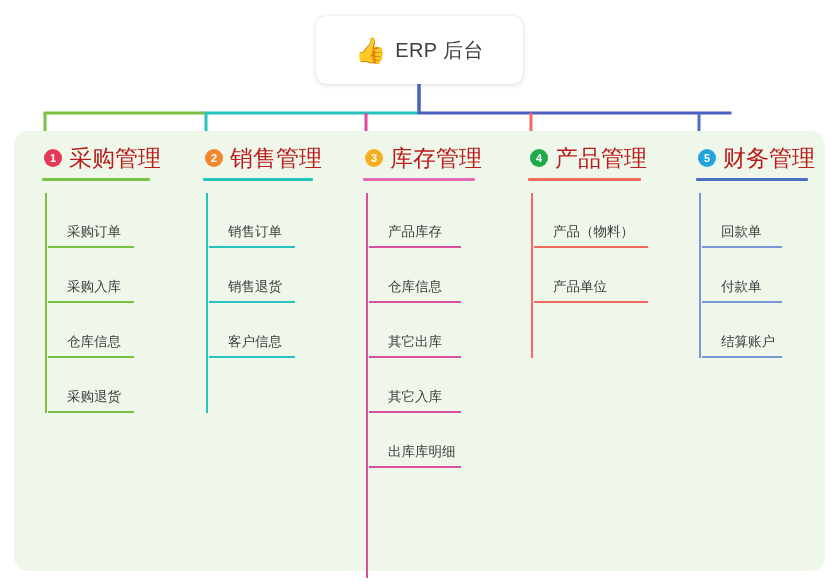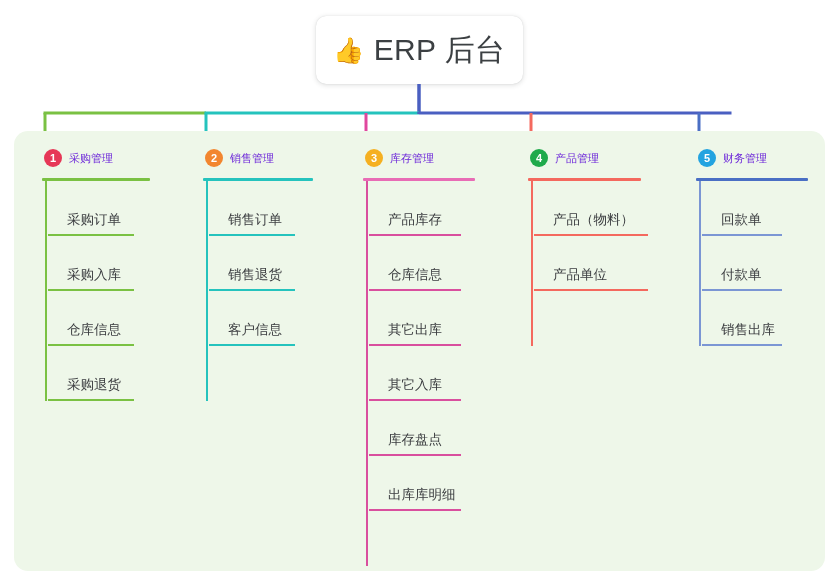--- a/index.html
+++ b/index.html
@@ -30,21 +30,21 @@
     align-items: center;
     justify-content: center;
     gap: 9px;
   }
   #root-node .thumb {
     font-size: 25px;
     line-height: 1;
     display: block;
   }
   #root-node .root-title {
-    font-size: 30px;
+    font-size: 20px;
     color: #3c4043;
     letter-spacing: .4px;
     white-space: nowrap;
   }
 
   
   #connectors {
     position: absolute;
     left: 0;
     top: 0;
@@ -81,34 +81,34 @@
     height: 18px;
     border-radius: 50%;
     color: #ffffff;
     font-size: 11px;
     line-height: 18px;
     text-align: center;
     font-weight: bold;
     flex: 0 0 auto;
   }
   .col-title {
-    font-size: 11px;
-    color: #6d28d9;
+    font-size: 23px;
+    color: #b91c1c;
     white-space: nowrap;
   }
   .head-rule {
     height: 3px;
     margin-top: 8px;
     border-radius: 1px;
   }
 
   
   .leaves {
     position: relative;
-    margin-top: 0;
+    margin-top: 12px;
     padding-left: 3px;
   }
   .spine {
     position: absolute;
     left: 3px;
     top: 0;
     width: 2px;
   }
   .leaf {
     position: relative;
@@ -220,24 +220,20 @@
         </div>
         <div class="leaf">
           <span class="leaf-text">其它出库</span>
           <div class="leaf-rule" style="background: rgb(217, 79, 158); width: 92px;"></div>
         </div>
         <div class="leaf">
           <span class="leaf-text">其它入库</span>
           <div class="leaf-rule" style="background: rgb(217, 79, 158); width: 92px;"></div>
         </div>
         <div class="leaf">
-          <span class="leaf-text">库存盘点</span>
-          <div class="leaf-rule" style="background: rgb(217, 79, 158); width: 92px;"></div>
-        </div>
-        <div class="leaf">
           <span class="leaf-text">出库库明细</span>
           <div class="leaf-rule" style="background: rgb(217, 79, 158); width: 92px;"></div>
         </div>
       </div>
     </div>
     <div class="column" style="left: 528px;">
       <div class="col-header">
         <span class="badge" style="background: rgb(31, 170, 75);">4</span>
         <span class="col-title">产品管理</span>
       </div>
@@ -264,18 +260,18 @@
         <div class="spine" style="background: rgb(123, 150, 212); height: 165px;"></div>
         <div class="leaf">
           <span class="leaf-text">回款单</span>
           <div class="leaf-rule" style="background: rgb(123, 150, 212); width: 80px;"></div>
         </div>
         <div class="leaf">
           <span class="leaf-text">付款单</span>
           <div class="leaf-rule" style="background: rgb(123, 150, 212); width: 80px;"></div>
         </div>
         <div class="leaf">
-          <span class="leaf-text">销售出库</span>
+          <span class="leaf-text">结算账户</span>
           <div class="leaf-rule" style="background: rgb(123, 150, 212); width: 80px;"></div>
         </div>
       </div>
     </div>
   </div>
 
 </body></html>

